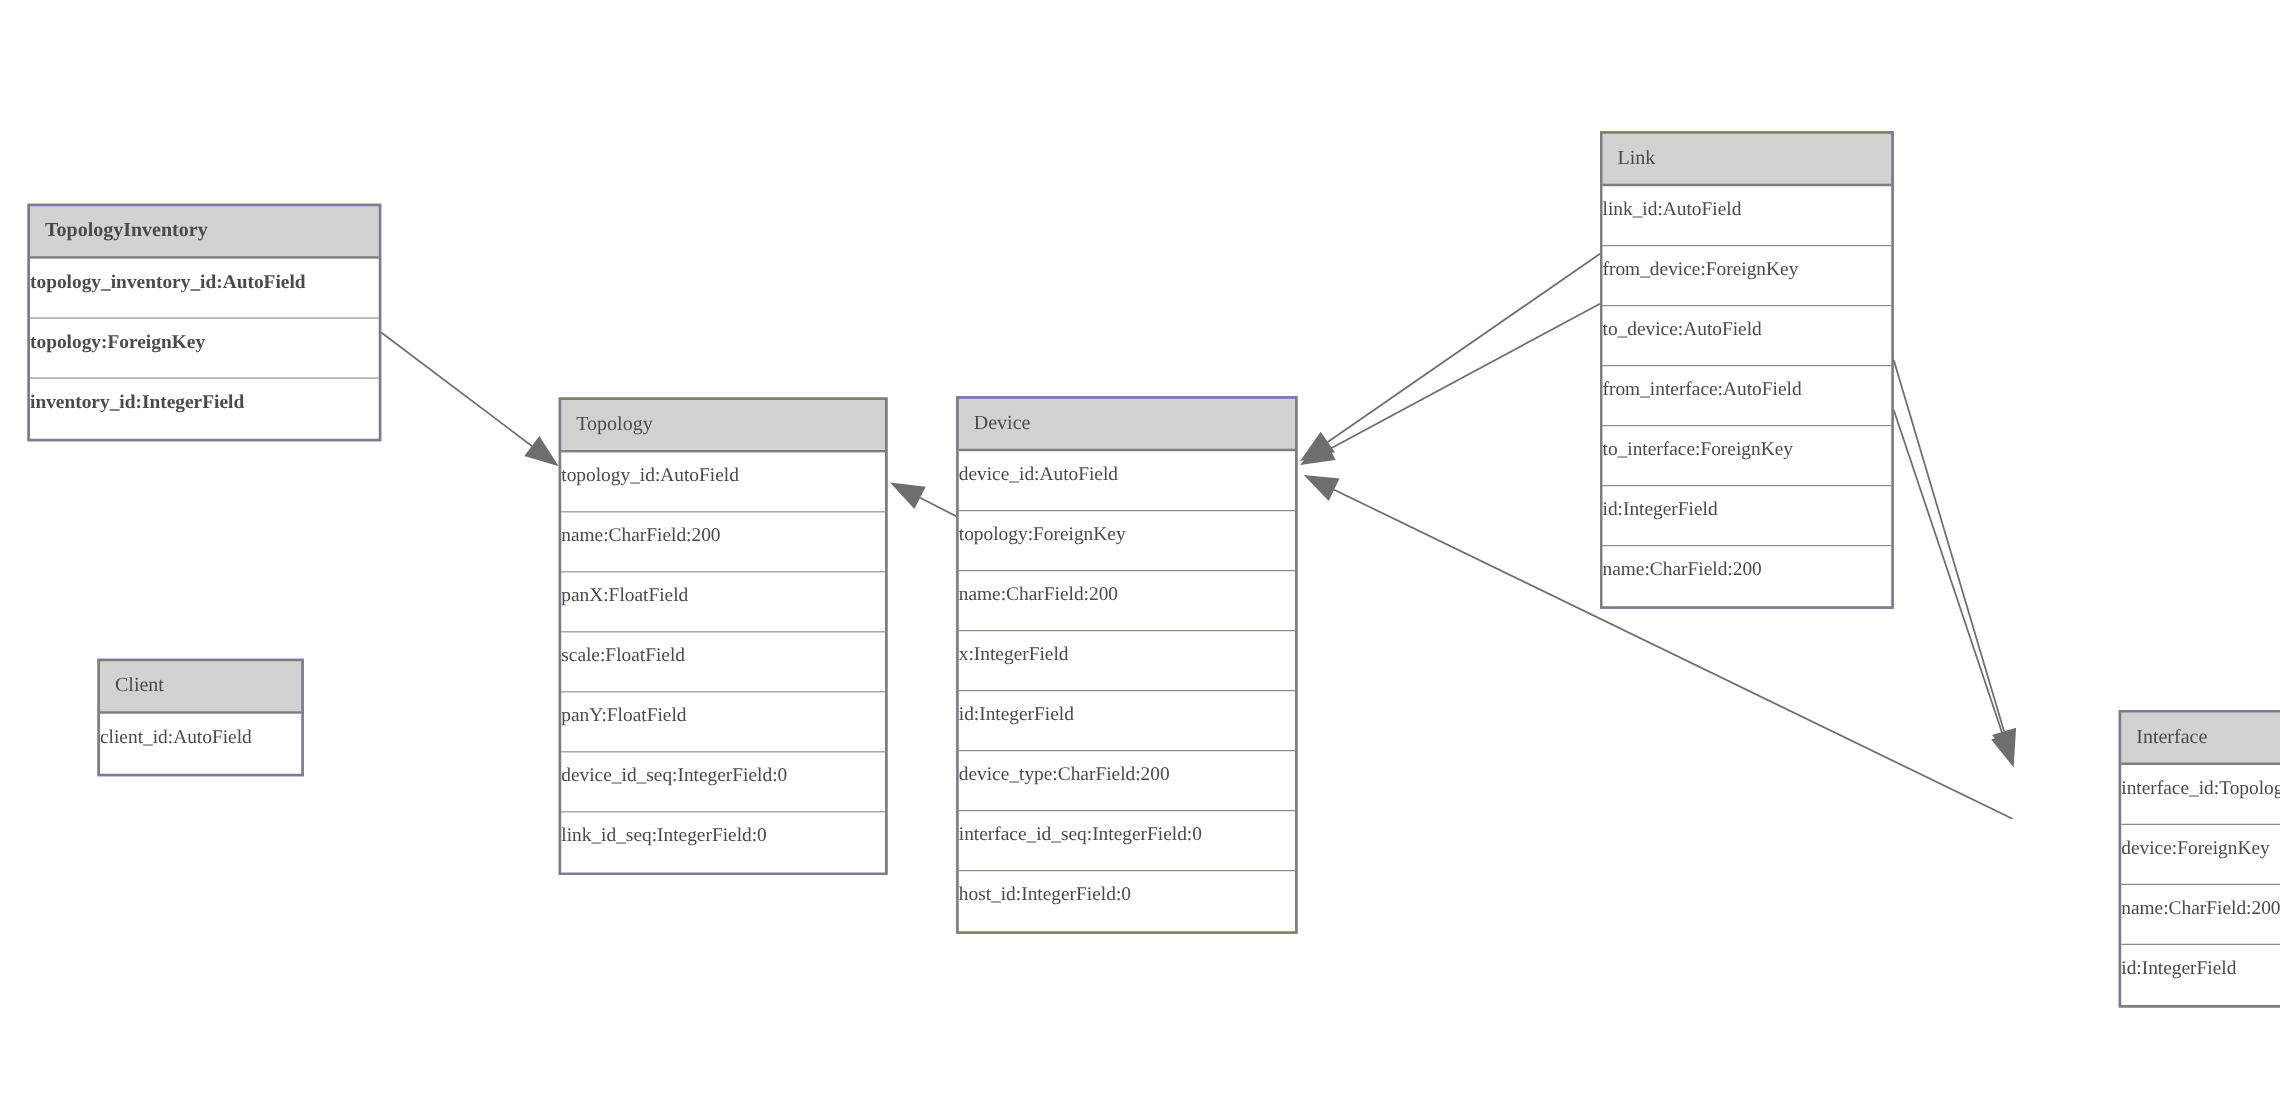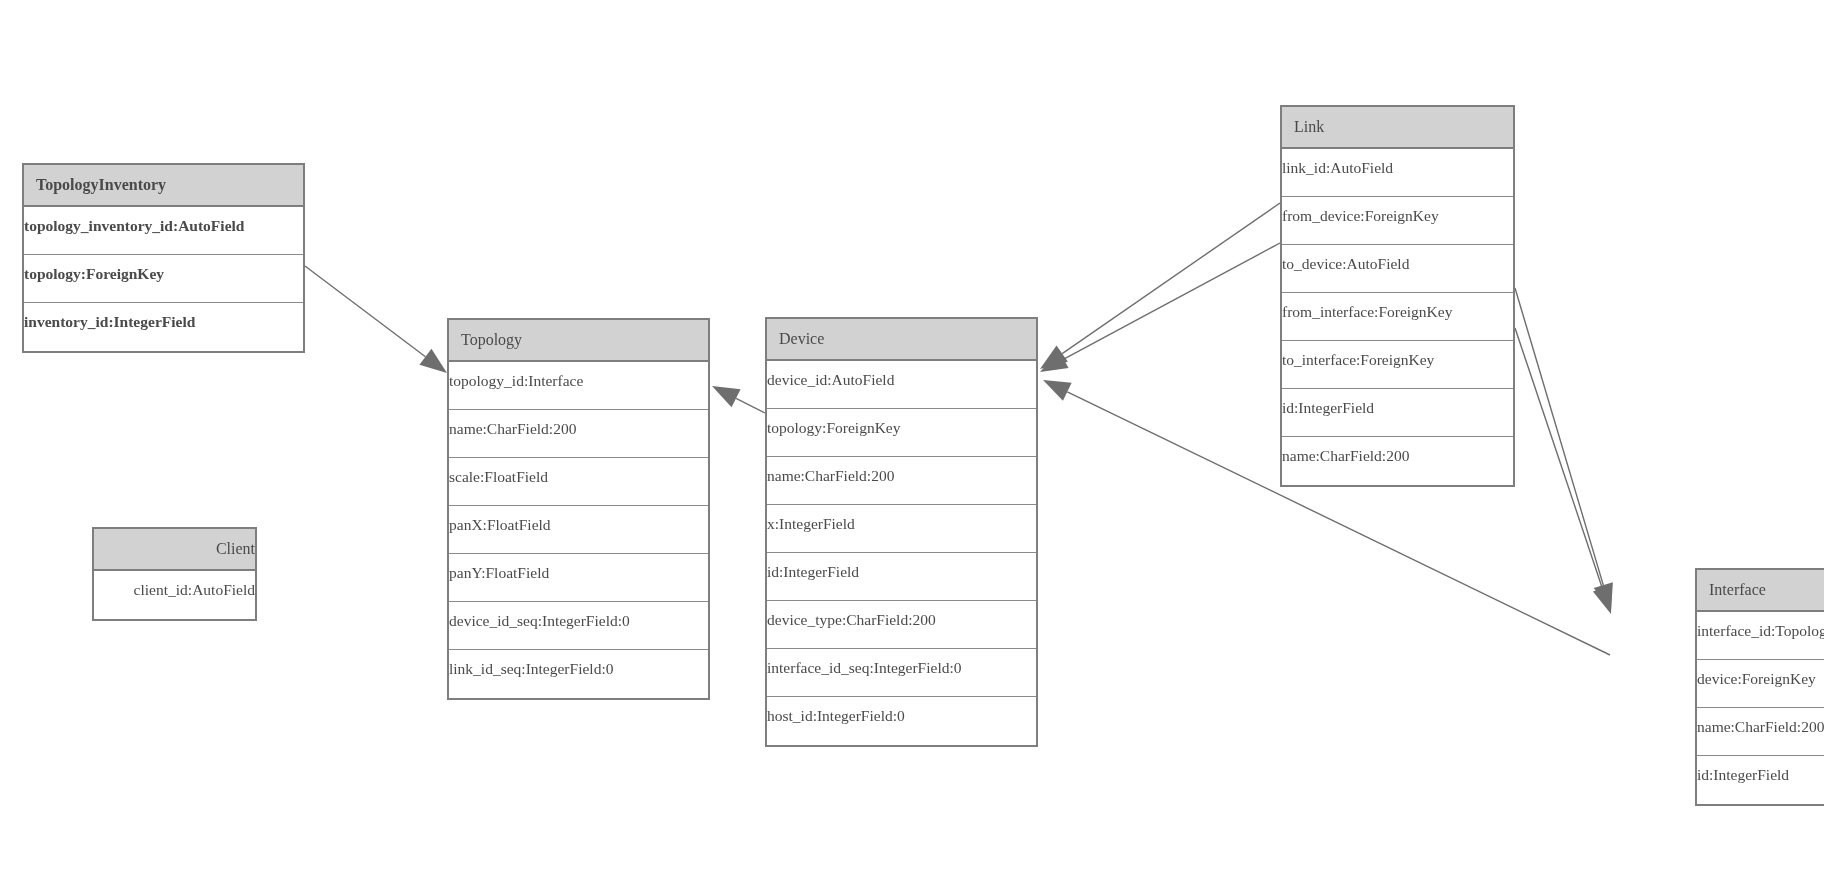--- a/index.html
+++ b/index.html
@@ -85,49 +85,49 @@
       <polygon points="1043,380 1071.6573546895004,382.78496359045755 1062.9295485655591,400.7801129441833" class="rel-arrow"></polygon>
     </svg>
 <div class="entity" style="left: 22px; top: 163px; width: 283px; font-weight: bold;">
     <div class="entity-header">TopologyInventory</div>
   <div class="entity-row">topology_inventory_id:AutoField</div>
       <div class="entity-row">topology:ForeignKey</div>
       <div class="entity-row">inventory_id:IntegerField</div>
     </div>
     <div class="entity" style="left: 447px; top: 318px; width: 263px;">
     <div class="entity-header">Topology</div>
-  <div class="entity-row">topology_id:Interface</div>
+  <div class="entity-row">topology_id:AutoField</div>
       <div class="entity-row">name:CharField:200</div>
+      <div class="entity-row">panX:FloatField</div>
       <div class="entity-row">scale:FloatField</div>
-      <div class="entity-row">panX:FloatField</div>
       <div class="entity-row">panY:FloatField</div>
       <div class="entity-row">device_id_seq:IntegerField:0</div>
       <div class="entity-row">link_id_seq:IntegerField:0</div>
     </div>
-    <div class="entity" style="left: 92px; top: 527px; width: 165px; text-align: right;">
+    <div class="entity" style="left: 78px; top: 527px; width: 165px;">
     <div class="entity-header">Client</div>
   <div class="entity-row">client_id:AutoField</div>
     </div>
     <div class="entity" style="left: 765px; top: 317px; width: 273px;">
     <div class="entity-header">Device</div>
   <div class="entity-row">device_id:AutoField</div>
       <div class="entity-row">topology:ForeignKey</div>
       <div class="entity-row">name:CharField:200</div>
       <div class="entity-row">x:IntegerField</div>
       <div class="entity-row">id:IntegerField</div>
       <div class="entity-row">device_type:CharField:200</div>
       <div class="entity-row">interface_id_seq:IntegerField:0</div>
       <div class="entity-row">host_id:IntegerField:0</div>
     </div>
     <div class="entity" style="left: 1280px; top: 105px; width: 235px;">
     <div class="entity-header">Link</div>
   <div class="entity-row">link_id:AutoField</div>
       <div class="entity-row">from_device:ForeignKey</div>
       <div class="entity-row">to_device:AutoField</div>
-      <div class="entity-row">from_interface:ForeignKey</div>
+      <div class="entity-row">from_interface:AutoField</div>
       <div class="entity-row">to_interface:ForeignKey</div>
       <div class="entity-row">id:IntegerField</div>
       <div class="entity-row">name:CharField:200</div>
     </div>
     <div class="entity" style="left: 1695px; top: 568px; width: 198px;">
     <div class="entity-header">Interface</div>
   <div class="entity-row">interface_id:Topology</div>
       <div class="entity-row">device:ForeignKey</div>
       <div class="entity-row">name:CharField:200</div>
       <div class="entity-row">id:IntegerField</div>

